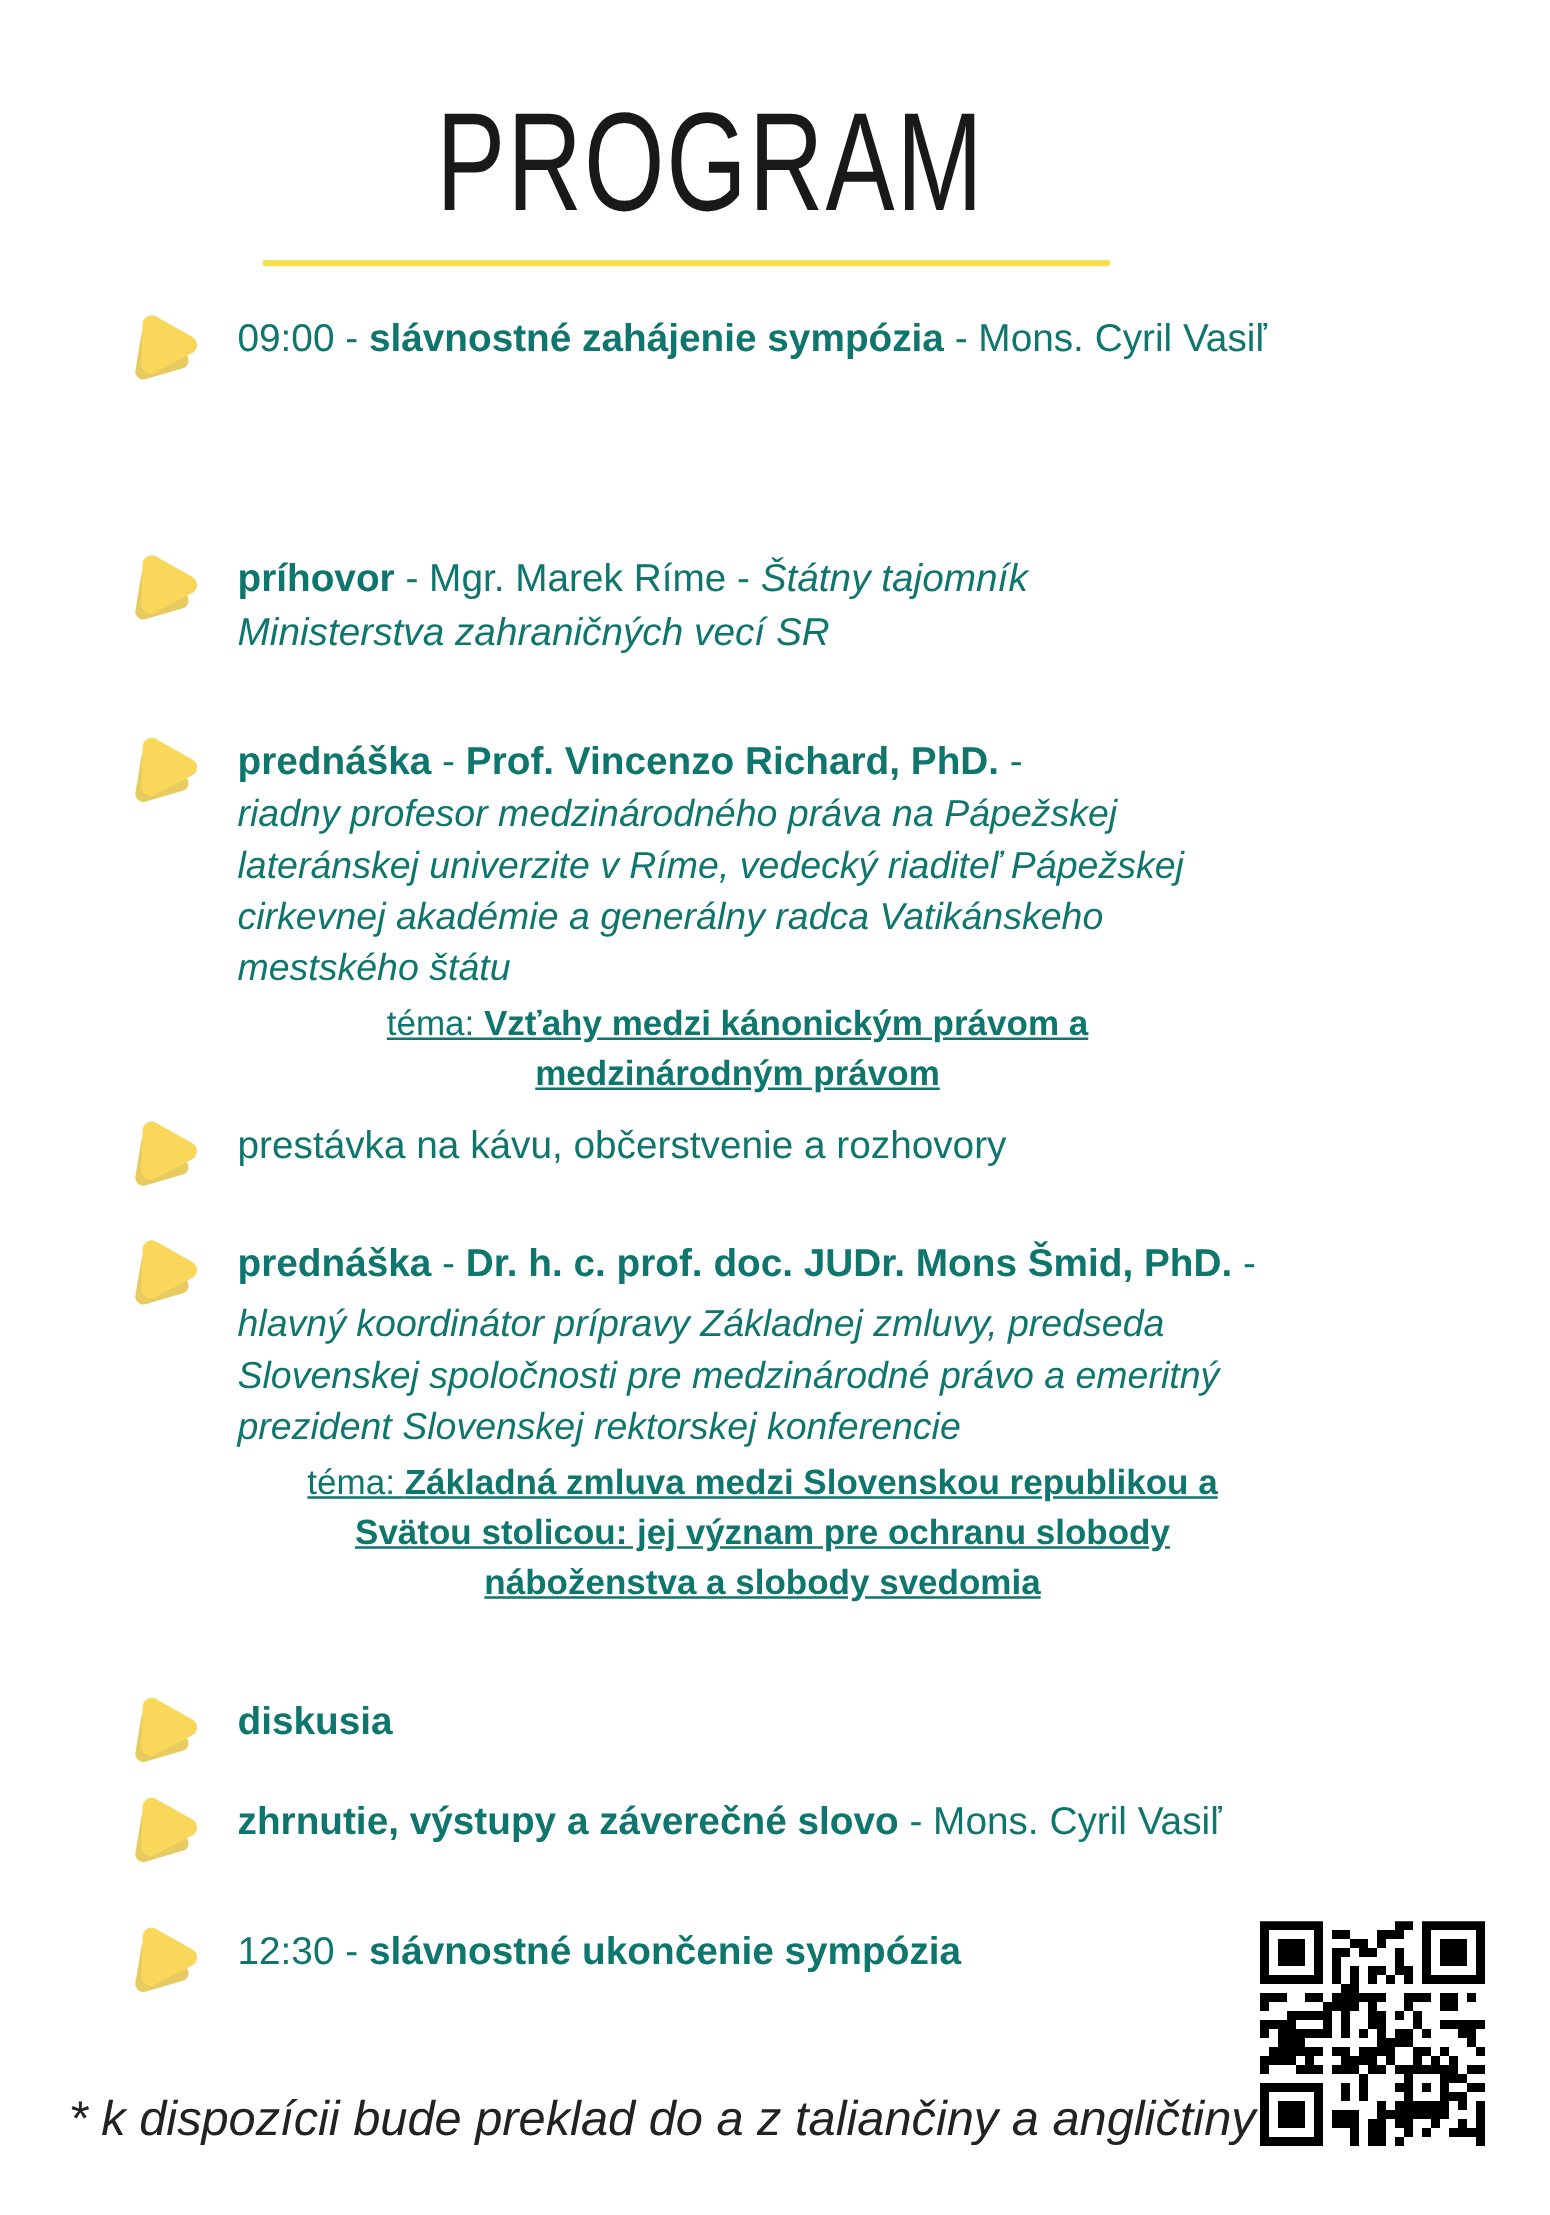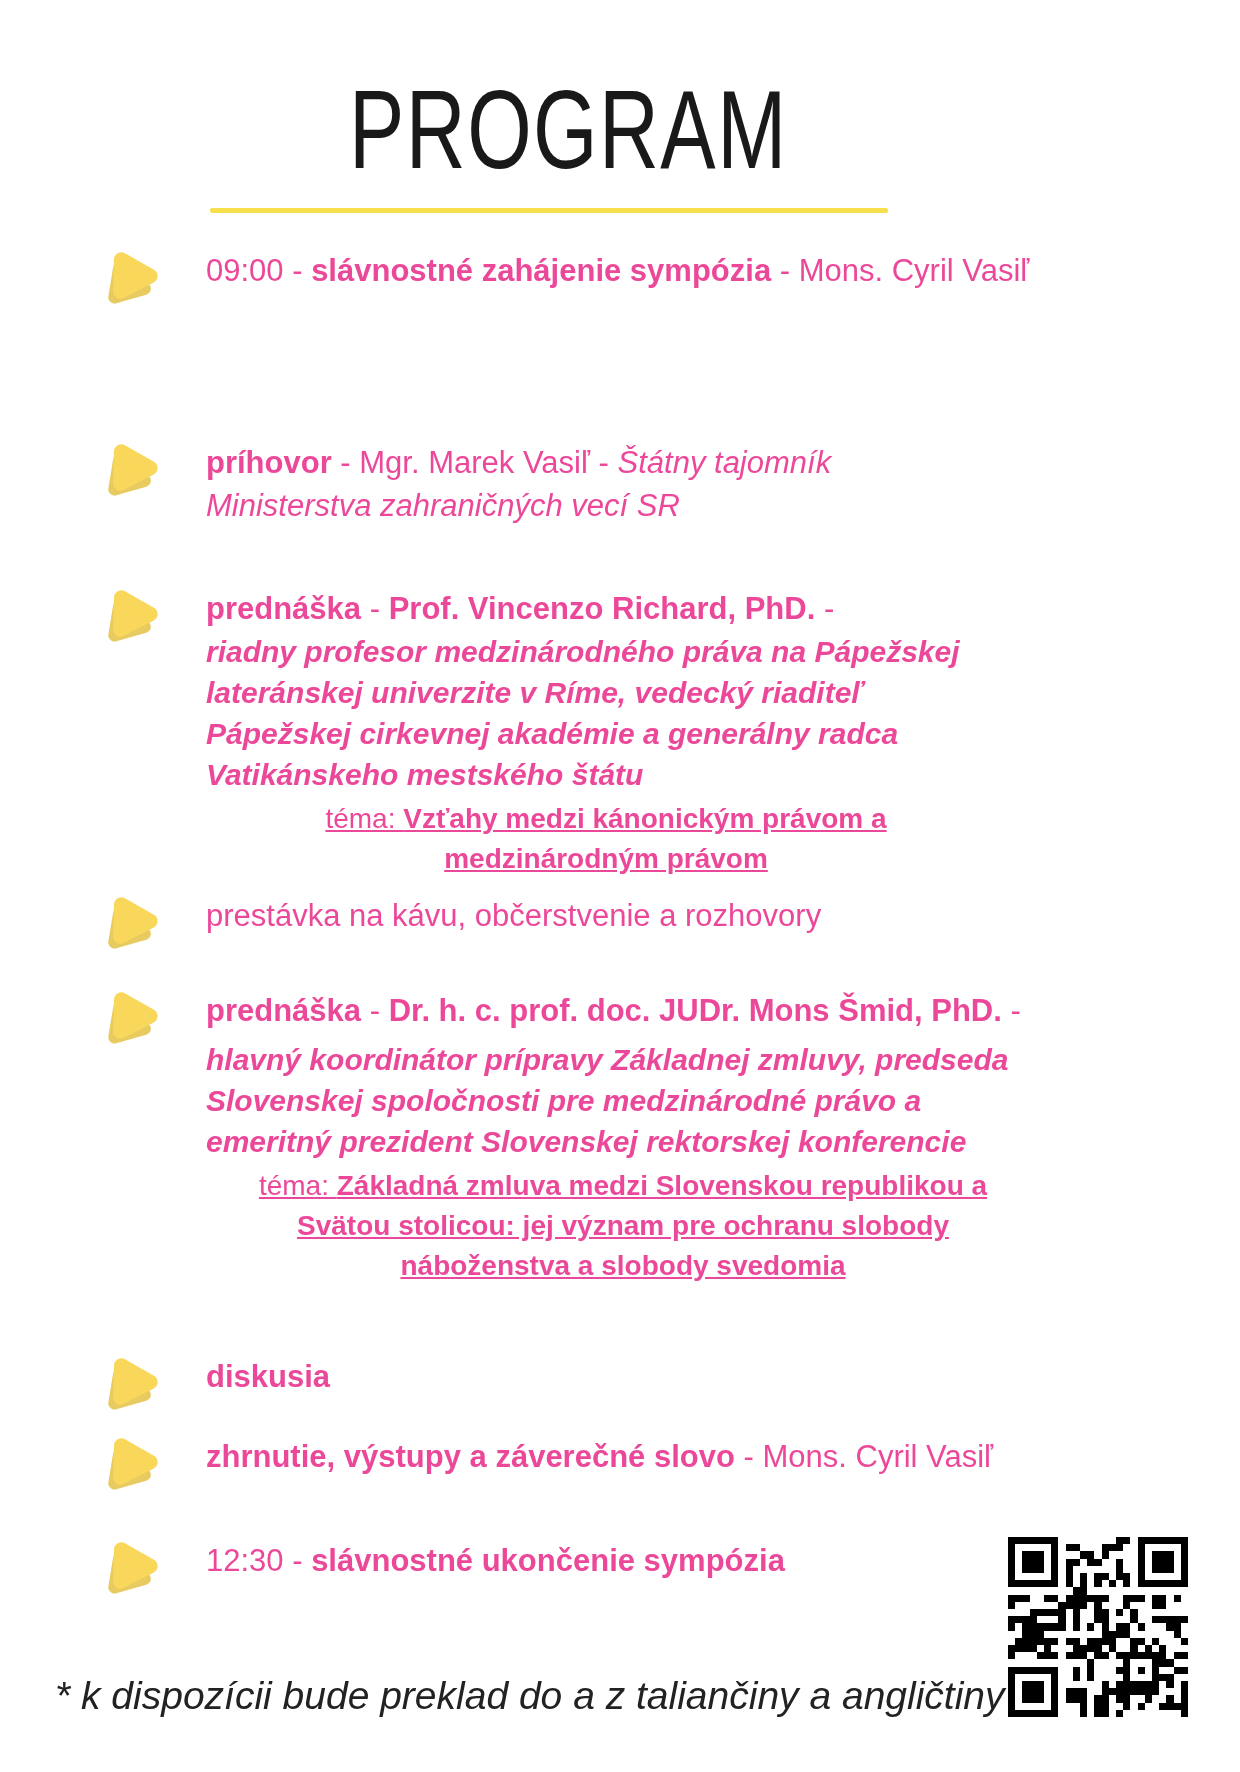--- a/index.html
+++ b/index.html
@@ -8,25 +8,25 @@
 
   
   .title-wrap{position:absolute;top:74px;left:0;width:1096px;text-align:center;padding-left:20px;}
   .title{display:inline-block;font-size:112px;line-height:1;font-weight:400;letter-spacing:2px;
          transform:scaleX(.74);transform-origin:center;color:#191919;white-space:nowrap;}
   .underline{position:absolute;top:208px;left:210px;width:678px;height:5px;background:#F6DF4D;border-radius:2px;}
 
   
   .row{position:absolute;left:100px;width:940px;display:flex;align-items:flex-start;}
   .bullet{flex:0 0 62px;margin-top:-8px;}
-  .text{margin-left:44px;font-size:31px;line-height:1.38;color:#ec4899;}
+  .text{margin-left:28px;font-size:31px;line-height:1.38;color:#0f766e;}
   .text b{font-weight:700;}
   .it{font-style:italic;}
   .oneline{white-space:nowrap;}
-  .detail{font-style:italic;font-size:30px;line-height:1.37;font-weight:700;}
+  .detail{font-style:italic;font-size:30px;line-height:1.37;font-weight:400;}
   .w800{max-width:800px;}
   .w840{max-width:840px;}
   .w790{max-width:790px;}
   .tema{font-weight:700;font-size:28px;line-height:1.42;text-align:center;margin:4px auto 0 auto;text-decoration:underline;}
   .tema .tema-label{font-weight:400;}
   .tema-narrow{max-width:640px;}
   .tema-wide{max-width:810px;}
 
   
   .footnote{position:absolute;left:55px;top:1674px;font-size:39px;font-style:italic;color:#222;}
@@ -55,21 +55,21 @@
   </div>
 
 
   <div class="row" style="top:442px">
     <span class="bullet">
       <svg width="62" height="68" viewBox="0 0 64 68">
         <path d="M20 26 L46 47 L15 56 Z" fill="#E6C64F" stroke="#E6C64F" stroke-width="13" stroke-linejoin="round" opacity="0.9"></path>
         <path d="M22 17 L52 34 L21 50 Z" fill="#F8D75A" stroke="#F8D75A" stroke-width="15" stroke-linejoin="round"></path>
       </svg>
     </span>
-    <div class="text w790"><b>príhovor</b><span> - Mgr. Marek Vasiľ - </span><span class="it">Štátny tajomník Ministerstva zahraničných vecí SR</span></div>
+    <div class="text w790"><b>príhovor</b><span> - Mgr. Marek Ríme - </span><span class="it">Štátny tajomník Ministerstva zahraničných vecí SR</span></div>
   </div>
 
   <div class="row" style="top:588px">
     <span class="bullet">
       <svg width="62" height="68" viewBox="0 0 64 68">
         <path d="M20 26 L46 47 L15 56 Z" fill="#E6C64F" stroke="#E6C64F" stroke-width="13" stroke-linejoin="round" opacity="0.9"></path>
         <path d="M22 17 L52 34 L21 50 Z" fill="#F8D75A" stroke="#F8D75A" stroke-width="15" stroke-linejoin="round"></path>
       </svg>
     </span>
     <div class="text">

